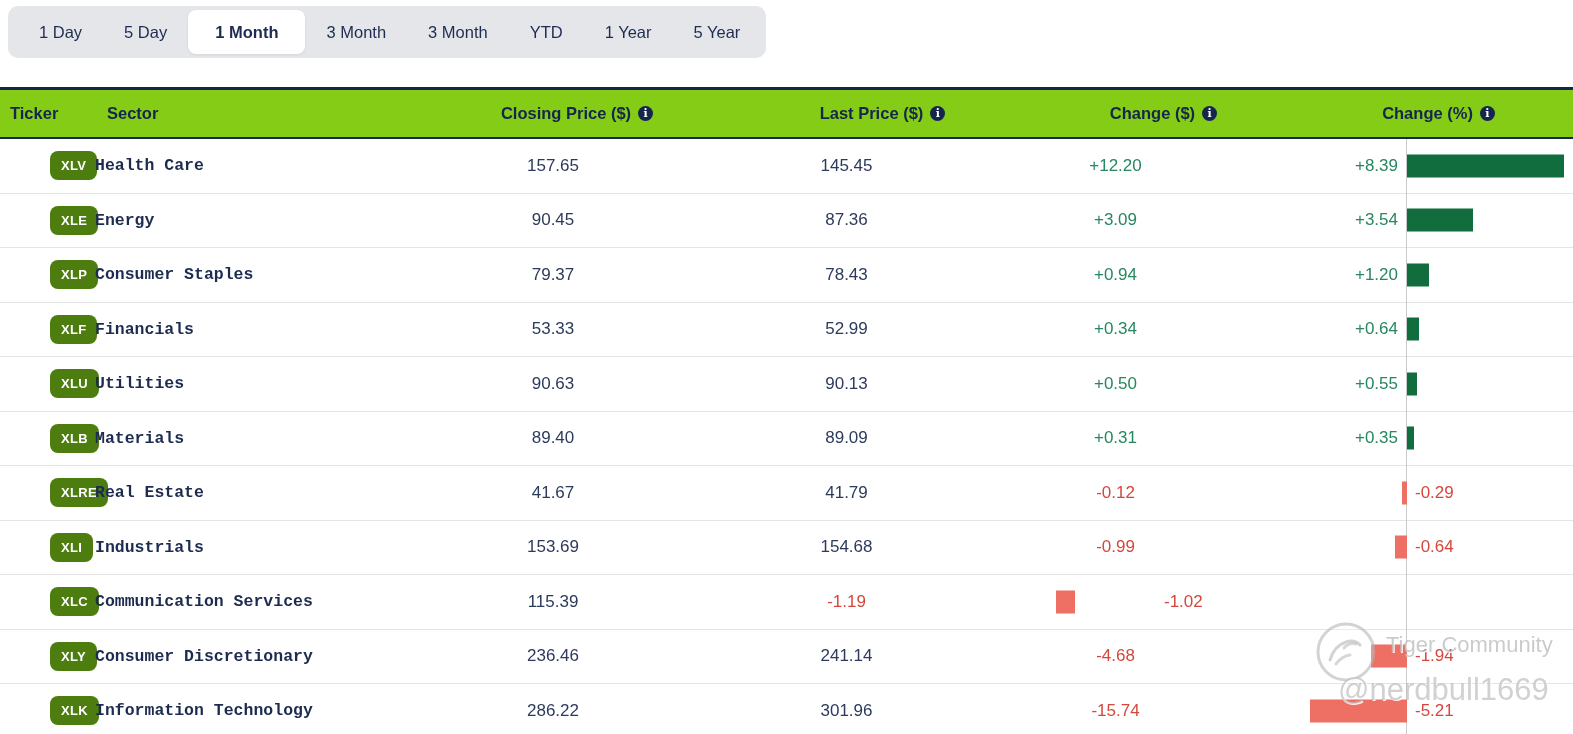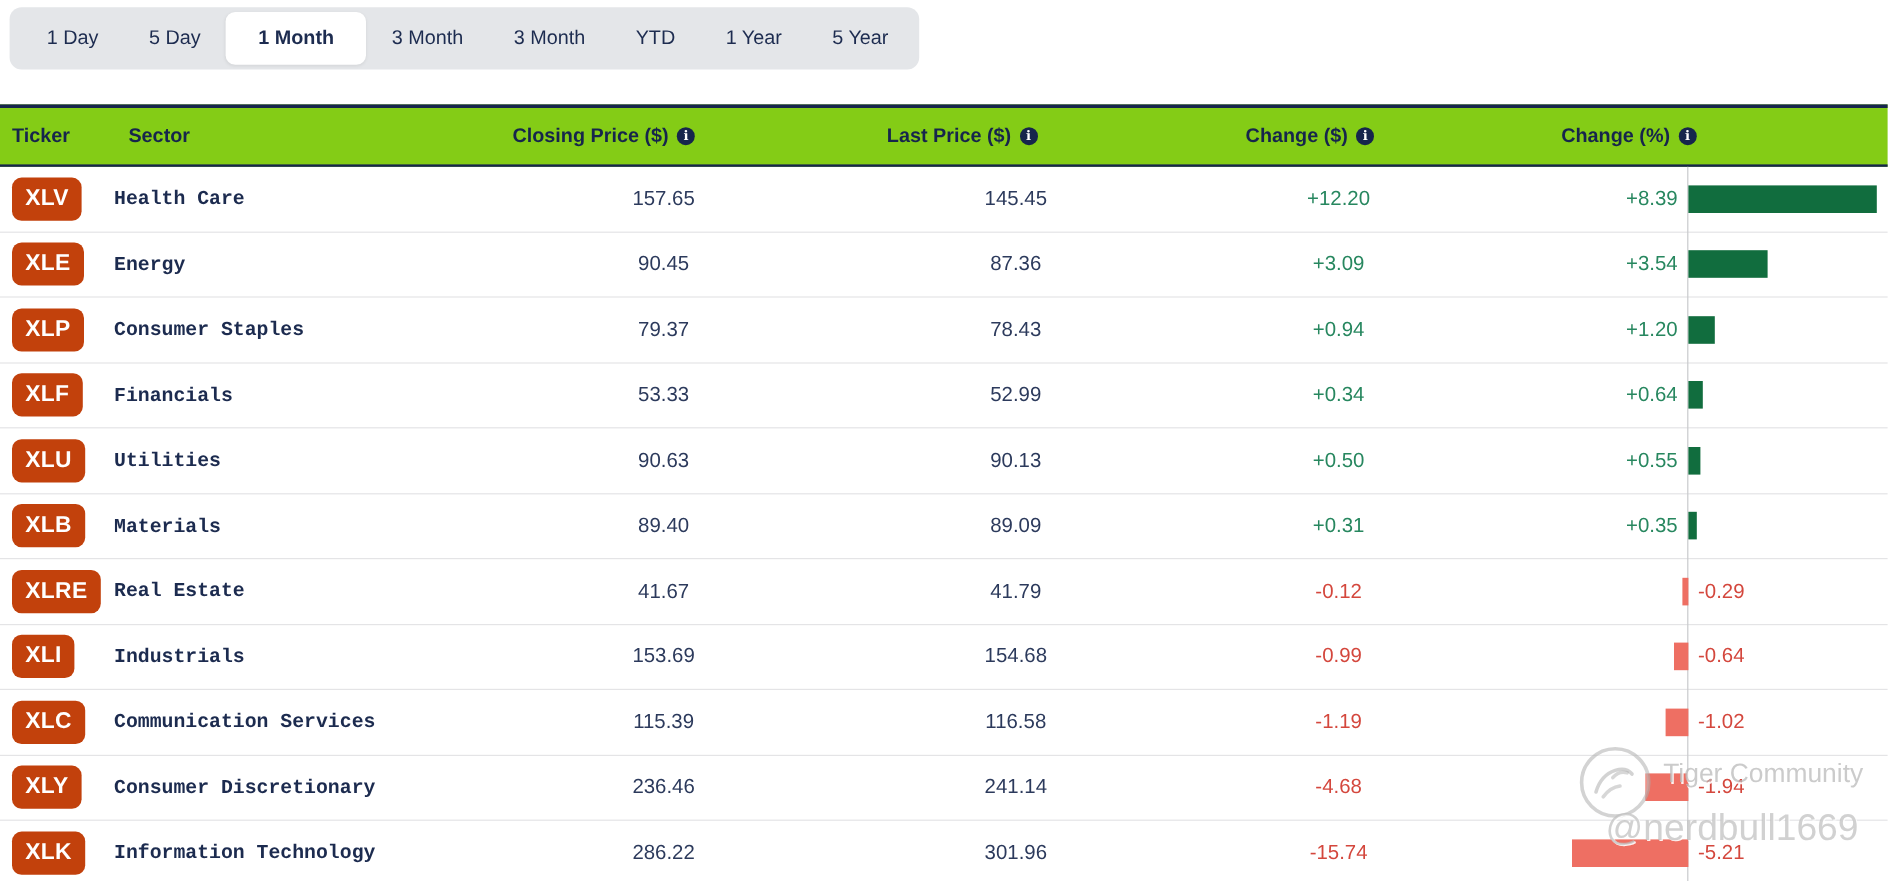--- a/index.html
+++ b/index.html
@@ -17,38 +17,38 @@
                 box-shadow:0 1px 3px rgba(0,0,0,0.08); padding:0 27px; }
 
   
   .table { position:absolute; left:0; top:87px; width:1573px; }
   .thead { display:grid; grid-template-columns:86px 317px 300px 287px 251px 332px;
            align-items:center; height:52px; border-top:3px solid #16254c;
            border-bottom:2px solid #16254c; background:#84cc16;gap:12px; }
   .th { font-size:16.5px; font-weight:bold; color:#16254c; display:flex;
         align-items:center; gap:7px; }
   .th.left   { justify-content:flex-start; }
-  .th.right  { justify-content:flex-start; }
+  .th.right  { justify-content:center; }
   .th.pad-l  { padding-left:10px; }
   .th.pad-s  { padding-left:9px; }
   .th.pct-h  { padding-right:57px; }
   .info { width:15px; height:15px; min-width:15px; border-radius:50%;
           background:#16254c; color:#fff; font-size:11px; font-weight:bold;
           display:inline-flex; align-items:center; justify-content:center;
           font-family:"DejaVu Serif", serif; }
 
   .tbody { position:relative; }
   .axis-line { position:absolute; left:1406px; top:0; bottom:0; width:1px;
                background:#c9cacc; z-index:1; }
 
   .row { display:grid; grid-template-columns:86px 317px 300px 287px 251px 332px;
          align-items:center; height:54.5px; border-bottom:1px solid #e4e4e6; }
   .cell-ticker { padding-left:10px; }
-  .badge { display:inline-block; background:#c2410c; color:#fff; font-weight:bold;
-           font-size:19px; padding:7px 11px; border-radius:8px; letter-spacing:.3px; }
+  .badge { display:inline-block; background:#4d7c0f; color:#fff; font-weight:bold;
+           font-size:13px; padding:7px 11px; border-radius:8px; letter-spacing:.3px;margin-left:40px; }
   .cell-sector { padding-left:9px; font-weight:bold; font-size:16.5px; color:#1c2b4f;font-family:Liberation Mono, monospace; }
   .num { text-align:center; font-size:17px; color:#2c3a5c; }
   .chg.pos { color:#27875f; }
   .chg.neg { color:#d4473d; }
 
   .cell-pct { position:relative; height:100%; }
   .pct-label { position:absolute; top:50%; transform:translateY(-50%);
                font-size:17px; z-index:2; }
   .row.pos .pct-label { left:0; width:157px; text-align:right; color:#27875f; }
   .row.neg .pct-label { left:174px; text-align:left; color:#d4473d; }
@@ -208,21 +208,20 @@
       <span class="pct-label">-0.64</span>
       <span class="pct-bar" style="width: 12px;"></span>
     </div>
   </div>
       <div class="row neg">
     <div class="cell-ticker">
       <span class="badge">XLC</span>
     </div>
     <div class="cell-sector">Communication Services</div>
     <div class="num">115.39</div>
-    <div class="num">116.58</div>
     <div class="num chg neg">-1.19</div>
     <div class="cell-pct">
       <span class="pct-label">-1.02</span>
       <span class="pct-bar" style="width: 19px;"></span>
     </div>
   </div>
       <div class="row neg">
     <div class="cell-ticker">
       <span class="badge">XLY</span>
     </div>

